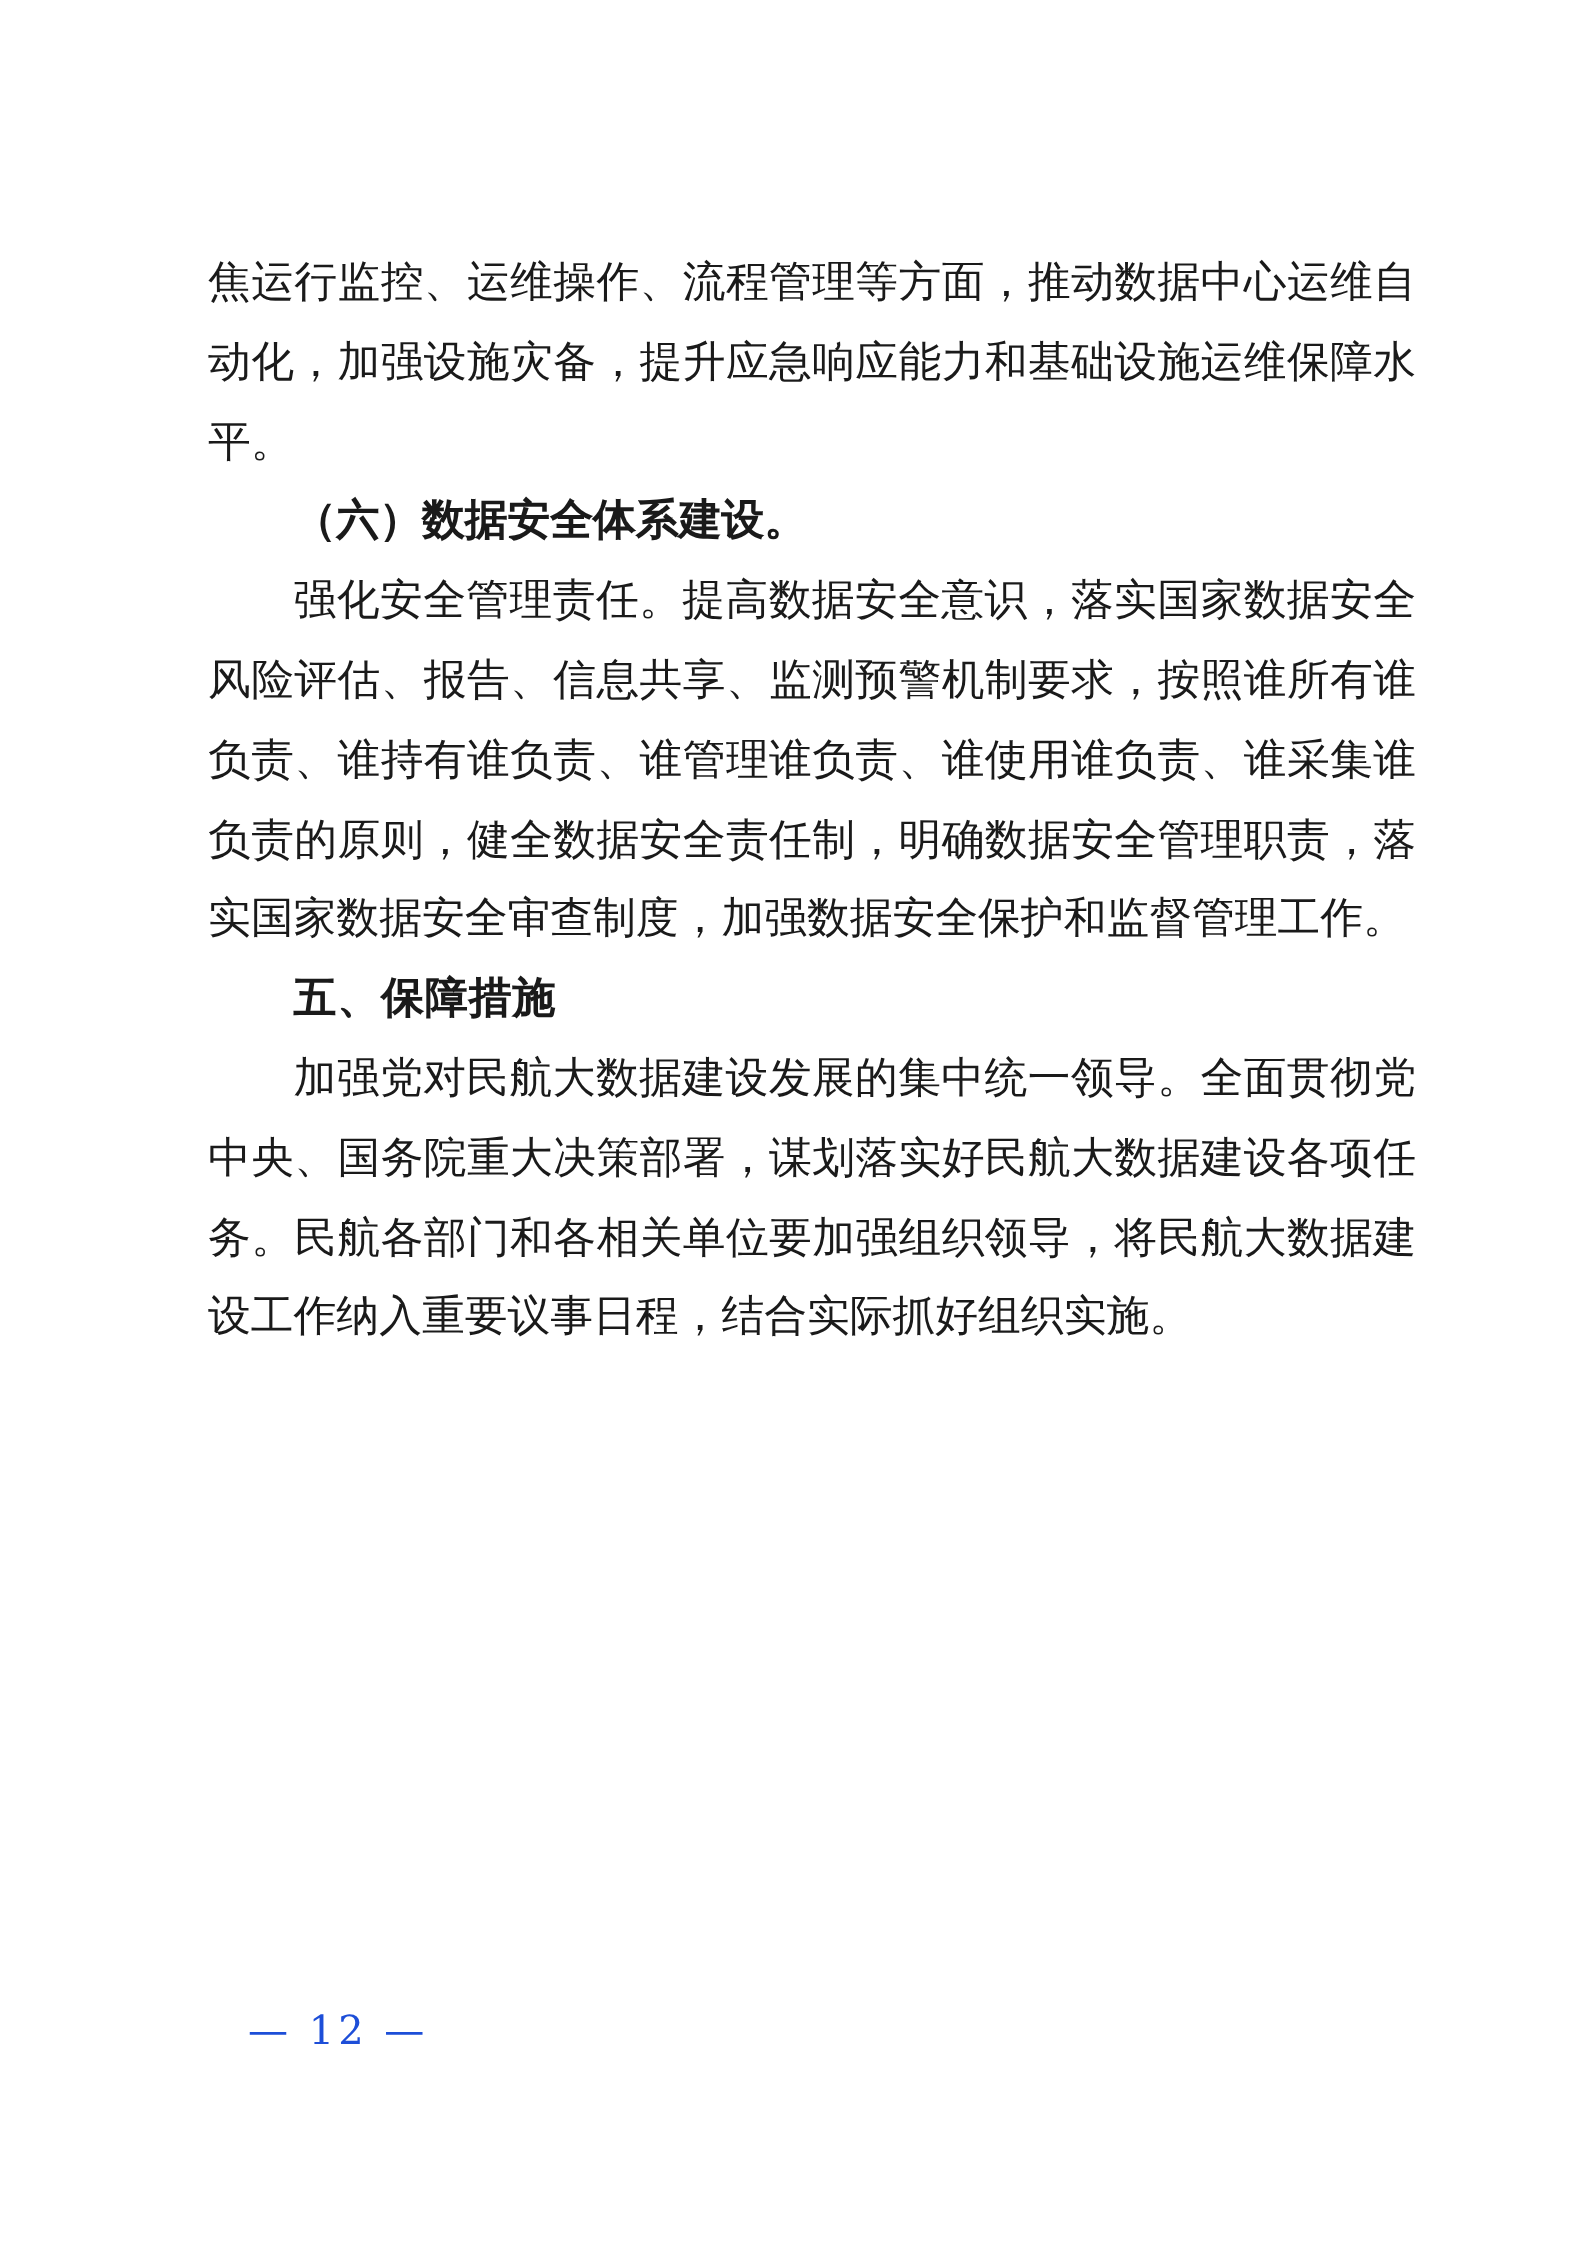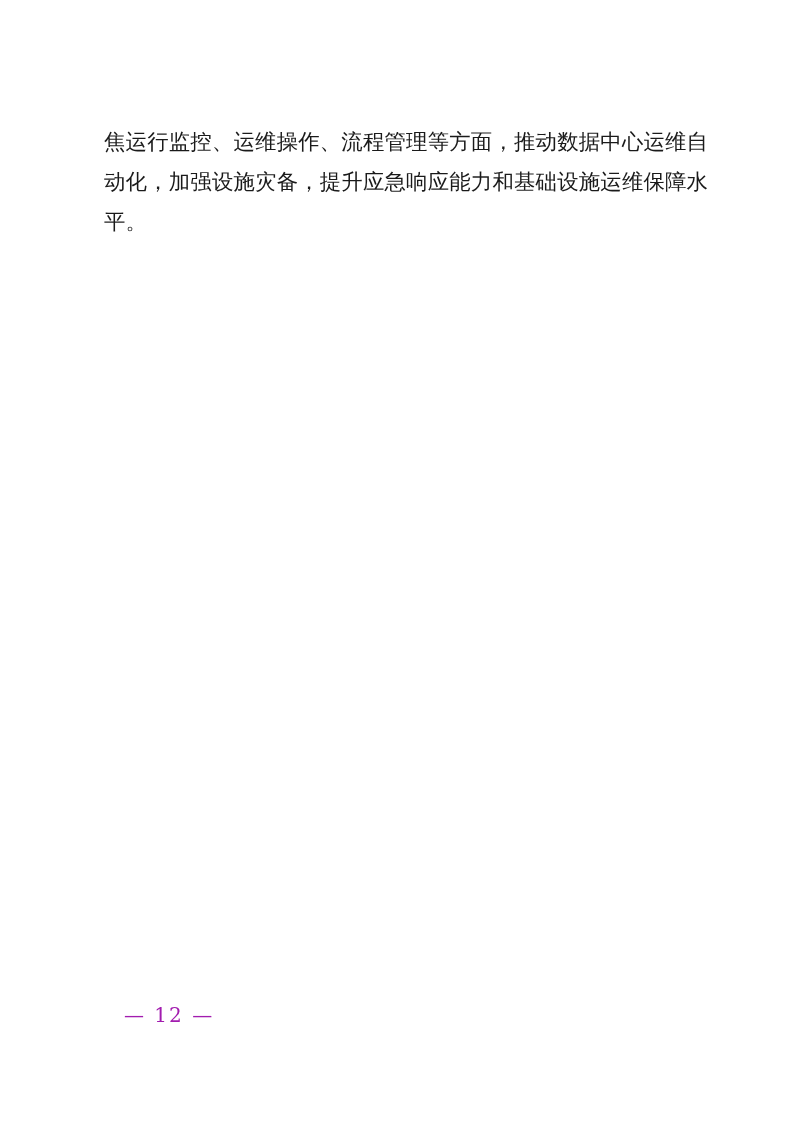--- a/index.html
+++ b/index.html
@@ -44,25 +44,29 @@
     letter-spacing: 0.5px;
   }
   .page-footer {
     position: absolute;
     left: 124px;
     top: 1002px;
     font-family: "DejaVu Serif", serif;
     font-size: 20px;
     line-height: 26px;
     letter-spacing: 2px;
-    color: #a21caf;
+    color: #1d4ed8;
     white-space: pre;
   }
 </style>
 </head>
 <body>
 
 <div class="page">
   <div class="doc-body">
     <p class="para">焦运行监控、运维操作、流程管理等方面，推动数据中心运维自动化，加强设施灾备，提升应急响应能力和基础设施运维保障水平。</p>
+    <p class="para indent h-kai">（六）数据安全体系建设。</p>
+    <p class="para indent">强化安全管理责任。提高数据安全意识，落实国家数据安全风险评估、报告、信息共享、监测预警机制要求，按照谁所有谁负责、谁持有谁负责、谁管理谁负责、谁使用谁负责、谁采集谁负责的原则，健全数据安全责任制，明确数据安全管理职责，落实国家数据安全审查制度，加强数据安全保护和监督管理工作。</p>
+    <p class="para indent h-hei">五、保障措施</p>
+    <p class="para indent">加强党对民航大数据建设发展的集中统一领导。全面贯彻党中央、国务院重大决策部署，谋划落实好民航大数据建设各项任务。民航各部门和各相关单位要加强组织领导，将民航大数据建设工作纳入重要议事日程，结合实际抓好组织实施。</p>
   </div>
   <div class="page-footer">— 12 —</div>
 </div>
 
 </body></html>

